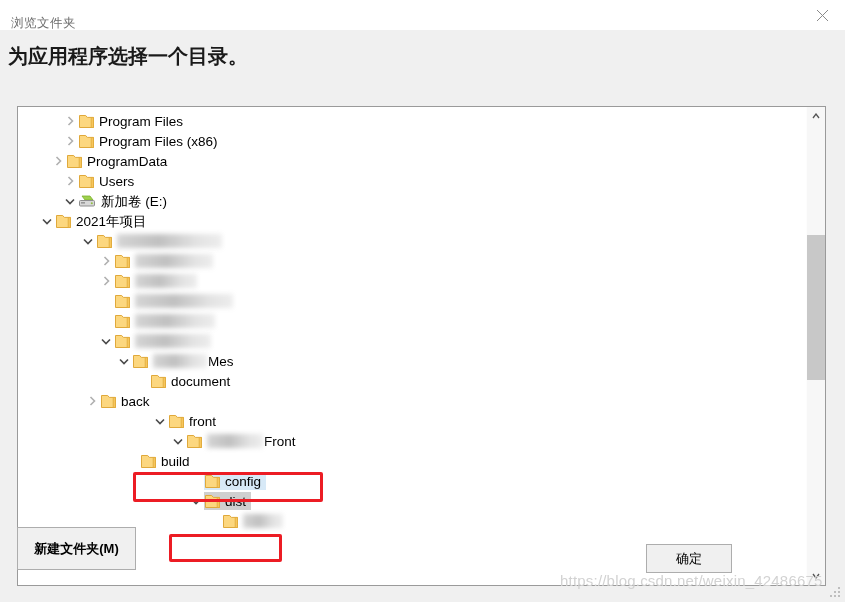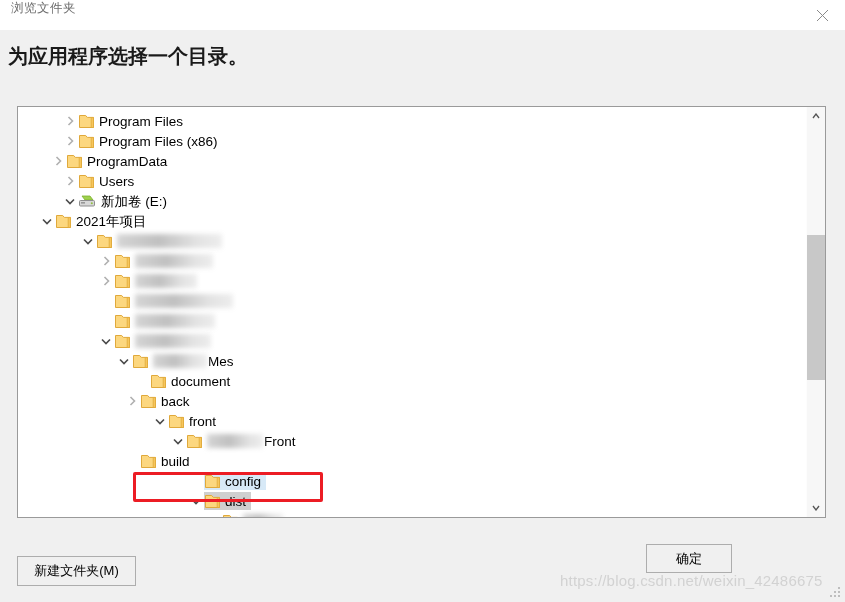--- a/index.html
+++ b/index.html
@@ -15,21 +15,21 @@
     color: #000;
     overflow: hidden;
     position: relative;
   }
 
   
   .titlebar {
     height: 46px;
     background: #ffffff;
     display: flex;
-    align-items: flex-start;
+    align-items: center;
     position: relative;
   }
   .titlebar-text {
     margin-left: 11px;
     font-size: 12.5px;
     color: #6d6d6d;
     letter-spacing: .5px;
   }
   .close-btn {
     position: absolute;
@@ -58,21 +58,21 @@
     font-weight: bold;
     color: #1a1a1a;
   }
 
   
   .tree-panel {
     position: absolute;
     left: 17px;
     top: 76px;
     width: 809px;
-    height: 412px;
+    height: 480px;
     background: #ffffff;
     border: 1px solid #9a9a9a;
     box-sizing: border-box;
     overflow: hidden;
   }
   .tree-scroll {
     position: absolute;
     left: 0; top: 0;
     right: 19px;
     bottom: 0;
@@ -186,21 +186,21 @@
     border: 1px solid #adadad;
     box-sizing: border-box;
     font-family: "Liberation Sans", "DejaVu Sans", sans-serif;
     font-size: 13px;
     color: #000;
     display: flex;
     align-items: center;
     justify-content: center;
     cursor: default;
   }
-  #btn-new { left: 17px; top: 526px; width: 119px; height: 30px; }
+  #btn-new { left: 17px; top: 497px; width: 119px; height: 43px; font-weight: bold; }
   #btn-ok { left: 646px; top: 514px; width: 86px; height: 29px; }
   #btn-cancel { left: 741px; top: 526px; width: 86px; height: 29px; }
 
   
   .watermark {
     position: absolute;
     left: 560px;
     top: 542px;
     font-size: 15px;
     color: #d2d2d2;
@@ -424,21 +424,21 @@
           <div class="row" style="padding-left: 116px;">
             <span class="chev blank"></span>
             <span class="item-hit">
               <span class="icon-folder"><svg width="17" height="15" viewBox="0 0 17 15">
                   <path d="M1.5,1.5 h6.2 l1.6,1.9 h6.2 v10.1 h-14 z" fill="#fcd77f" stroke="#e0a93b" stroke-width="1"></path>
                   <path d="M13.2,3.6 h2.3 v9.9 h-2.3 z" fill="#f7c65c" stroke="#e0a93b" stroke-width=".8"></path>
                 </svg></span>
               <span class="label">document</span>
             </span>
           </div>
-          <div class="row" style="padding-left: 106px;">
+          <div class="row" style="padding-left: 66px;">
             <span class="chev">
               <svg width="7" height="10" viewBox="0 0 7 10">
                 <polyline points="1.5,1 5.5,5 1.5,9" fill="none" stroke="#b0b0b0" stroke-width="1.6"></polyline>
               </svg>
             </span>
             <span class="item-hit">
               <span class="icon-folder"><svg width="17" height="15" viewBox="0 0 17 15">
                   <path d="M1.5,1.5 h6.2 l1.6,1.9 h6.2 v10.1 h-14 z" fill="#fcd77f" stroke="#e0a93b" stroke-width="1"></path>
                   <path d="M13.2,3.6 h2.3 v9.9 h-2.3 z" fill="#f7c65c" stroke="#e0a93b" stroke-width=".8"></path>
                 </svg></span>

